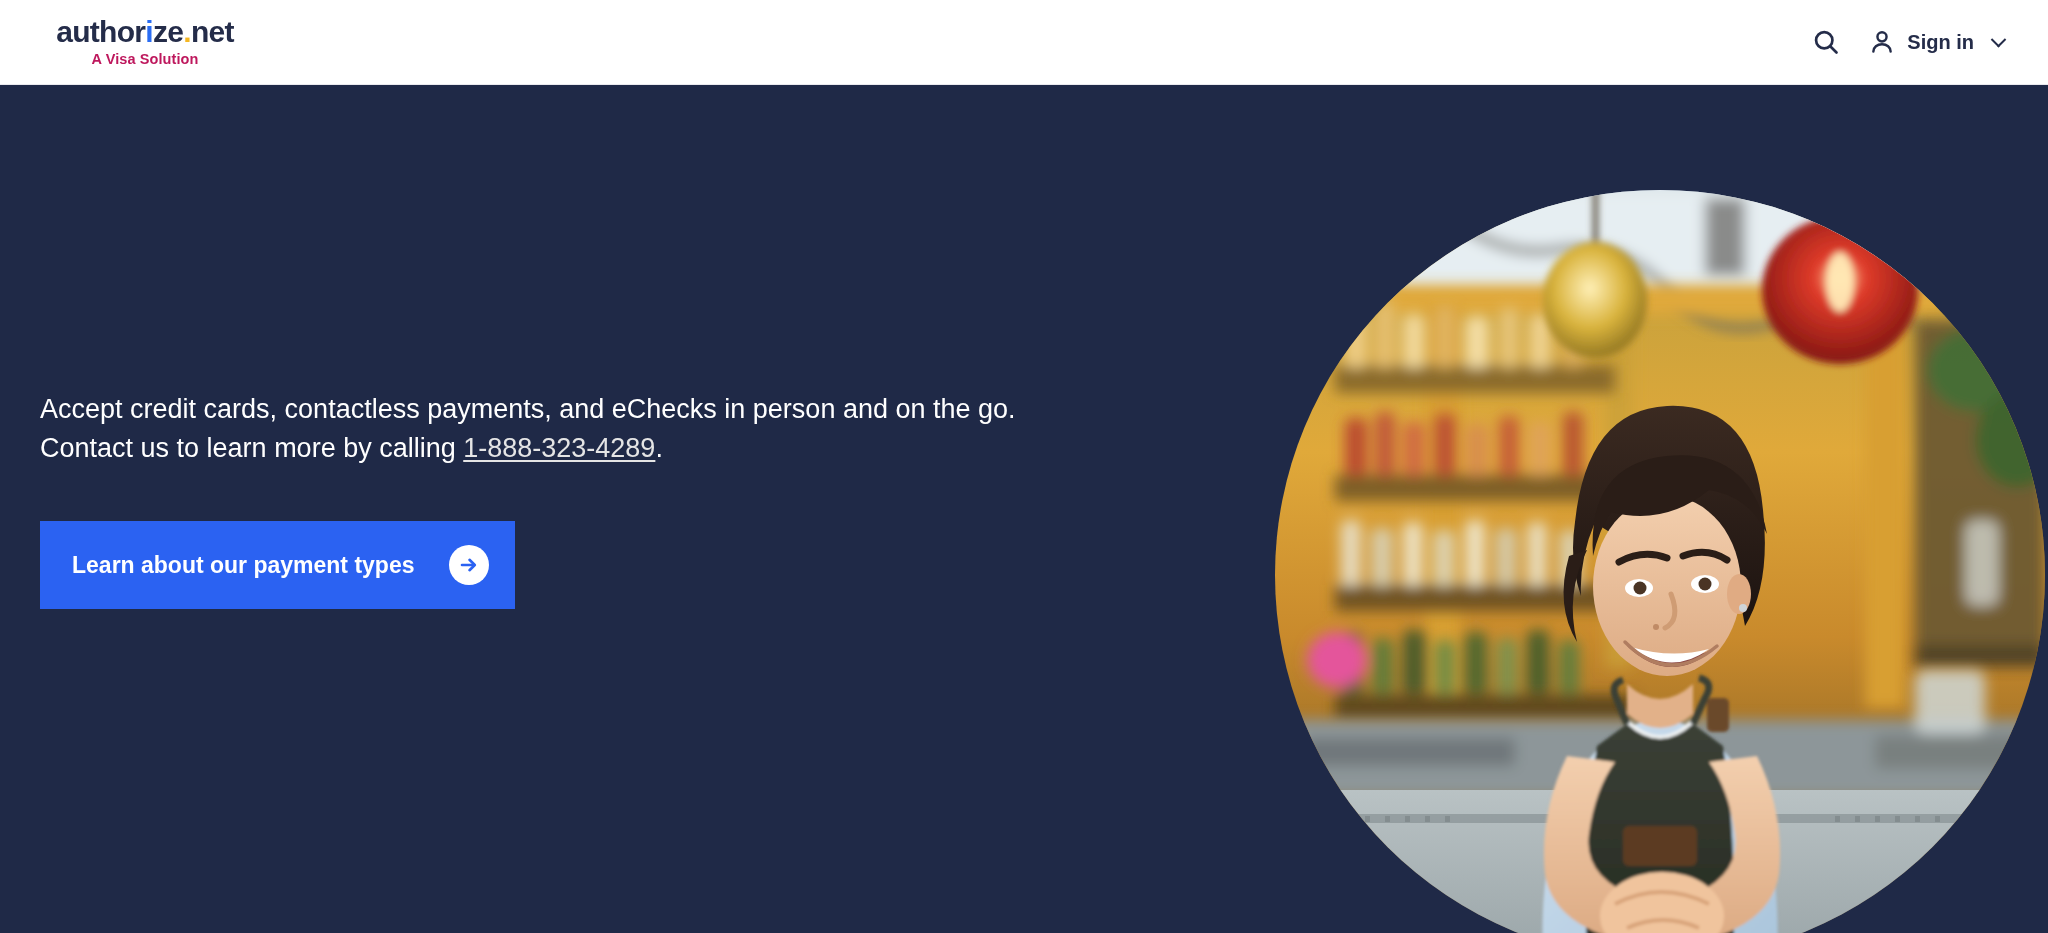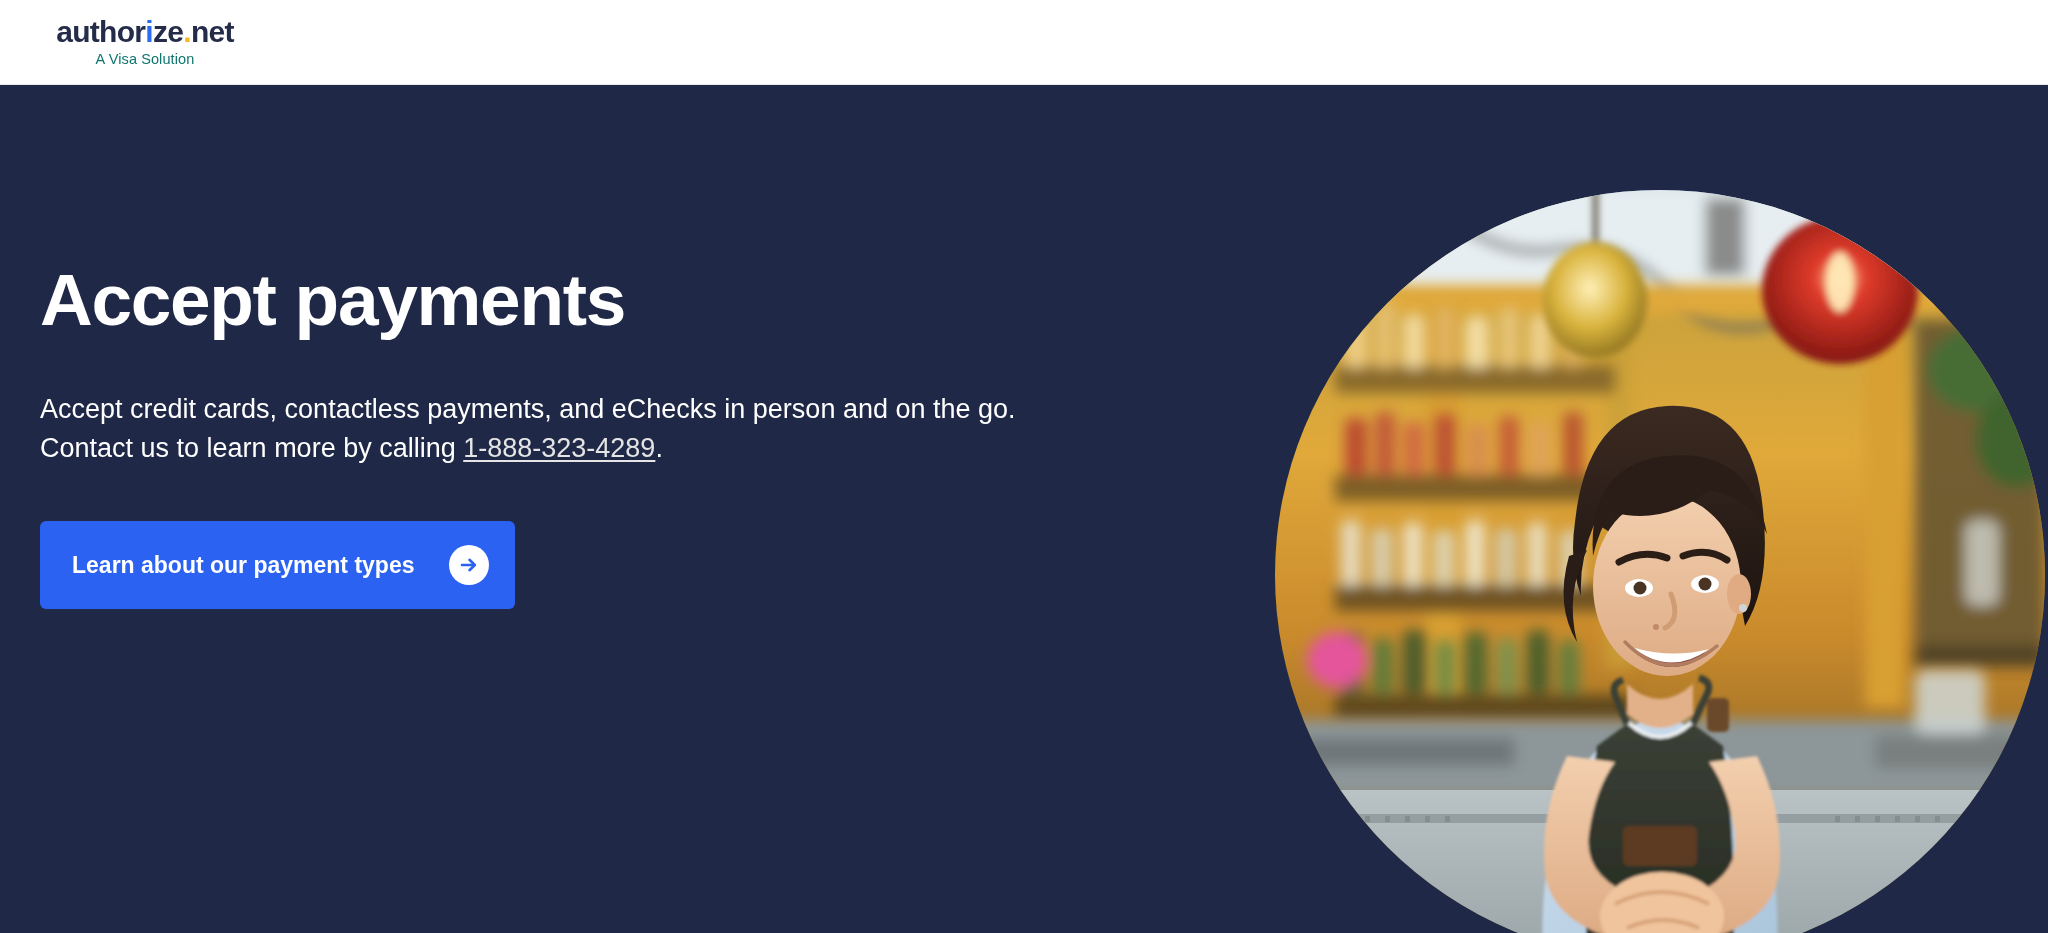--- a/index.html
+++ b/index.html
@@ -23,22 +23,22 @@
     display:flex; flex-direction:column; align-items:center;
     line-height:1;
   }
   .logo-word{
     font-size:30px; font-weight:700; letter-spacing:-0.7px;
     color:#242c49; white-space:nowrap; position:relative;
   }
   .logo-word .dot-blue{ color:#2a6df4; }
   .logo-word .dot-yellow{ color:#f5b723; }
   .logo-tag{
-    font-size:14.5px; color:#0f766e; margin-top:5px;
-    letter-spacing:.1px; white-space:nowrap;
+    font-size:14.5px; color:#be185d; margin-top:5px;
+    letter-spacing:.1px; white-space:nowrap;font-weight:bold;
   }
 
   .main-nav{
     display:flex; align-items:center;
     margin-left:44px; gap:0;
   }
   .nav-item{
     display:flex; align-items:center; gap:9px;
     font-size:20px; font-weight:700; color:#242c49;
     padding:10px 22px; cursor:pointer; white-space:nowrap;
@@ -88,21 +88,21 @@
     font-size:27px; line-height:1.46; color:#ffffff;
     max-width:1000px; font-weight:400;
   }
   .hero-sub a{
     color:#e5e5e5; text-decoration:underline;
     text-underline-offset:3px;
   }
   .cta-button{
     margin-top:53px;
     display:inline-flex; align-items:center; gap:34px;
-    background:#2b62f2; border:none; border-radius:6px;
+    background:#2b62f2; border:none; border-radius:0;
     padding:24px 26px 24px 32px; cursor:pointer;
   }
   .cta-label{
     font-size:23px; font-weight:700; color:#ffffff; white-space:nowrap;
   }
   .cta-arrow{
     width:40px; height:40px; border-radius:50%;
     background:#ffffff; display:flex; align-items:center; justify-content:center;
     flex:0 0 auto;
   }
@@ -123,27 +123,43 @@
 <header class="site-header">
 
   <div class="logo-block">
     <div class="logo-word">
       <span>author</span><span class="dot-blue">i</span><span>ze</span><span class="dot-yellow">.</span><span>net</span>
     </div>
     <div class="logo-tag">A Visa Solution</div>
   </div>
 
 
+  <div class="header-right">
+    <div class="icon-btn">
+      <svg width="28" height="28" viewBox="0 0 24 24" fill="none">
+        <circle cx="10.5" cy="10.5" r="7" stroke="#242c49" stroke-width="2.3"></circle>
+        <line x1="15.6" y1="15.6" x2="21" y2="21" stroke="#242c49" stroke-width="2.3" stroke-linecap="round"></line>
+      </svg>
+    </div>
+    <div class="signin-group">
+      <svg width="28" height="28" viewBox="0 0 24 24" fill="none">
+        <circle cx="12" cy="7.6" r="3.9" stroke="#242c49" stroke-width="2.1"></circle>
+        <path d="M4.6 20.2c0-3.9 3.3-6.3 7.4-6.3s7.4 2.4 7.4 6.3" stroke="#242c49" stroke-width="2.1" stroke-linecap="round"></path>
+      </svg>
+      <span class="signin-label">Sign in</span>
+      <i class="signin-chev"></i>
+    </div>
+  </div>
 </header>
 
 <section class="hero">
 
   <div class="hero-copy">
     <h1 class="hero-title">
-      <span>Accept payments</span><br>
+      <br>
     </h1>
 
     <p class="hero-sub">
       <span>Accept credit cards, contactless payments, and eChecks in person and on the go. Contact us to learn more by calling </span><a href="#">1-888-323-4289</a><span>.</span>
     </p>
 
     <button class="cta-button">
       <span class="cta-label">Learn about our payment types</span>
       <span class="cta-arrow">
         <svg width="24" height="24" viewBox="0 0 24 24" fill="none">

